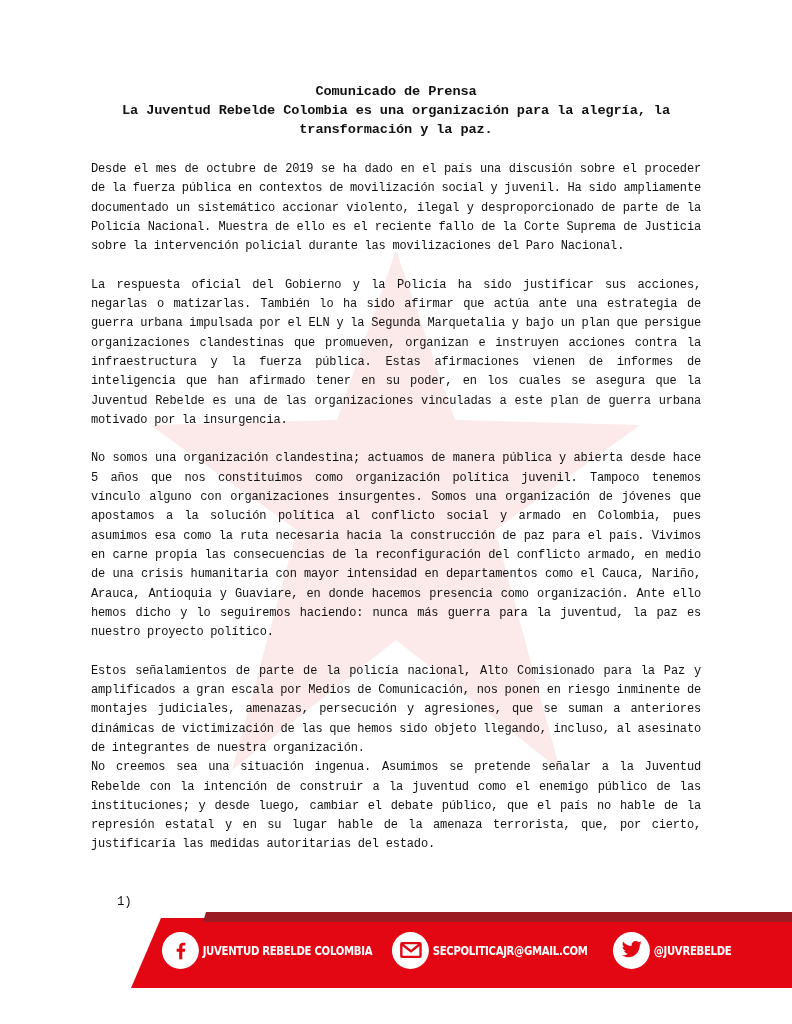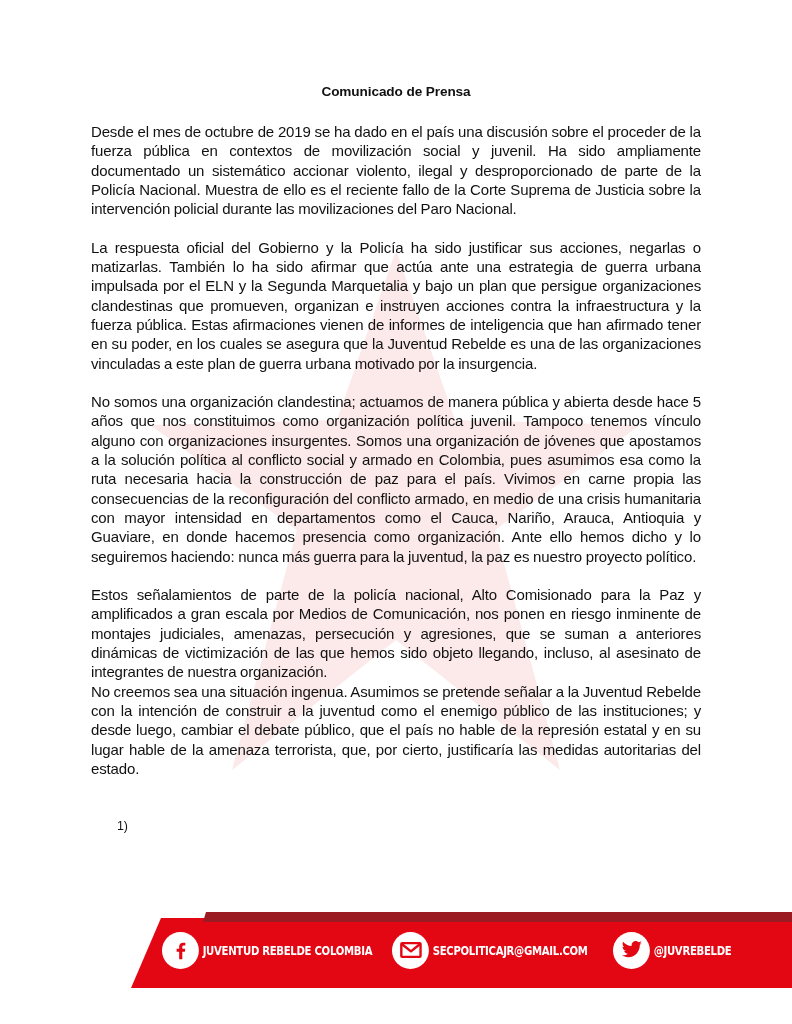--- a/index.html
+++ b/index.html
@@ -23,32 +23,33 @@
       height: 1024px;
       z-index: 0;
       pointer-events: none;
     }
     .page {
       position: absolute;
       left: 91px;
       top: 82px;
       width: 610px;
       z-index: 1;
+      font-family: Liberation Mono, monospace;
     }
     .title-block {
       text-align: center;
       font-weight: bold;
       font-size: 13.6px;
       line-height: 19px;
       letter-spacing: -0.1px;
     }
     .title-block .line1 { display: block; }
     .title-block .line2 { display: block; }
     .para {
-      font-size: 15px;
+      font-size: 12px;
       line-height: 19.3px;
       text-align: justify;
       margin: 0;
       letter-spacing: -0.15px;
       word-spacing: -0.3px;
     }
     .gap { height: 19.3px; }
     .gap-title { height: 21px; }
     ol.actions {
       margin: 0;
@@ -121,20 +122,21 @@
 </head>
 <body>
 
 <svg class="watermark" viewBox="0 0 792 1024" xmlns="http://www.w3.org/2000/svg">
   <polygon points="396,250 455,420 640,425 495,530 560,770 396,640 232,770 297,530 150,425 337,420" fill="#e30613" fill-opacity="0.09"></polygon>
 </svg>
 
 <div class="page">
   <div class="title-block">
     <span class="line1">Comunicado de Prensa</span>
+    <span class="line2">La Juventud Rebelde Colombia es una organización para la alegría, la transformación y la paz.</span>
   </div>
 
   <div class="gap-title"></div>
 
   <p class="para">Desde el mes de octubre de 2019 se ha dado en el país una discusión sobre el proceder de la fuerza pública en contextos de movilización social y juvenil. Ha sido ampliamente documentado un sistemático accionar violento, ilegal y desproporcionado de parte de la Policía Nacional. Muestra de ello es el reciente fallo de la Corte Suprema de Justicia sobre la intervención policial durante las movilizaciones del Paro Nacional.</p>
   <div class="gap"></div>
   <p class="para">La respuesta oficial del Gobierno y la Policía ha sido justificar sus acciones, negarlas o matizarlas. También lo ha sido afirmar que actúa ante una estrategia de guerra urbana impulsada por el ELN y la Segunda Marquetalia y bajo un plan que persigue organizaciones clandestinas que promueven, organizan e instruyen acciones contra la infraestructura y la fuerza pública. Estas afirmaciones vienen de informes de inteligencia que han afirmado tener en su poder, en los cuales se asegura que la Juventud Rebelde es una de las organizaciones vinculadas a este plan de guerra urbana motivado por la insurgencia.</p>
   <div class="gap"></div>
   <p class="para">No somos una organización clandestina; actuamos de manera pública y abierta desde hace 5 años que nos constituimos como organización política juvenil. Tampoco tenemos vínculo alguno con organizaciones insurgentes. Somos una organización de jóvenes que apostamos a la solución política al conflicto social y armado en Colombia, pues asumimos esa como la ruta necesaria hacia la construcción de paz para el país.  Vivimos en carne propia las consecuencias de la reconfiguración del conflicto armado, en medio de una crisis humanitaria con mayor intensidad en departamentos como el Cauca, Nariño, Arauca, Antioquia y Guaviare, en donde hacemos presencia como organización. Ante ello hemos dicho y lo seguiremos haciendo: nunca más guerra para la juventud, la paz es nuestro proyecto político.</p>
   <div class="gap"></div>

